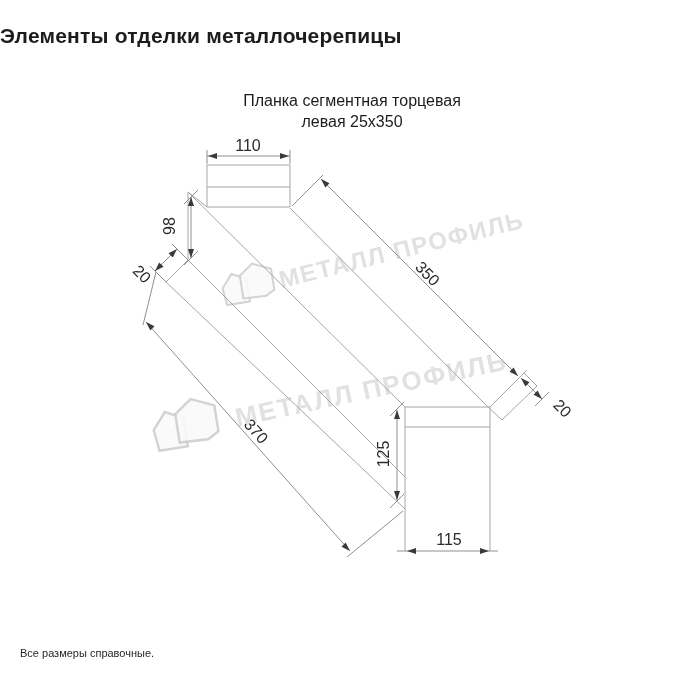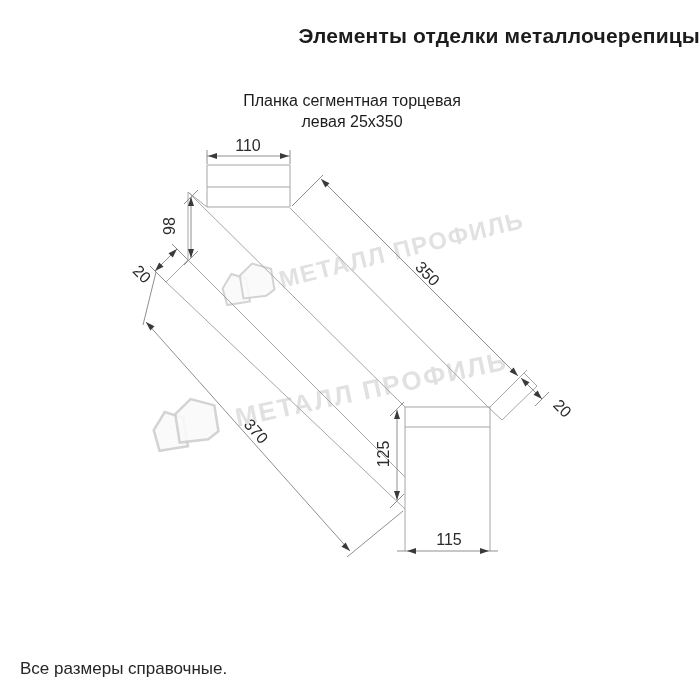--- a/index.html
+++ b/index.html
@@ -1,30 +1,30 @@
 <!DOCTYPE html>
 <html><head>
 <meta charset="utf-8">
 <style>
   html,body{margin:0;padding:0;}
   body{
     width:700px;height:700px;position:relative;background:#ffffff;
     font-family:"Liberation Sans", sans-serif;overflow:hidden;
   }
   .page-title{
-    position:absolute;top:24px;left:0;width:700px;text-align:right;
+    position:absolute;top:24px;left:0;width:700px;text-align:left;
     font-size:21px;font-weight:600;color:#1c1c1c;letter-spacing:.2px;
   }
   .subtitle{
     position:absolute;top:90px;left:0;width:704px;text-align:center;
     font-size:16px;font-weight:400;color:#1c1c1c;line-height:21px;
   }
   .notes{
     position:absolute;left:20px;top:643px;color:#262626;
-    font-size:17px;line-height:20px;margin-top:16px;
+    font-size:11px;line-height:20px;
   }
   svg.drawing{position:absolute;left:0;top:0;}
   .struct{stroke:#a6a6a6;stroke-width:1;fill:none;}
   .dim{stroke:#8f8f8f;stroke-width:1;fill:none;}
   .arr{fill:#3a3a3a;stroke:none;}
   .dimtext{fill:#2b2b2b;font-size:16px;font-family:"Liberation Sans",sans-serif;}
   .wmtext{fill:#dadada;opacity:.8;font-weight:bold;font-family:"Liberation Sans",sans-serif;}
   .wmlogo{stroke:#cfcfcf;fill:#fafafa;stroke-width:2;opacity:.9;}
 </style>
 </head>

